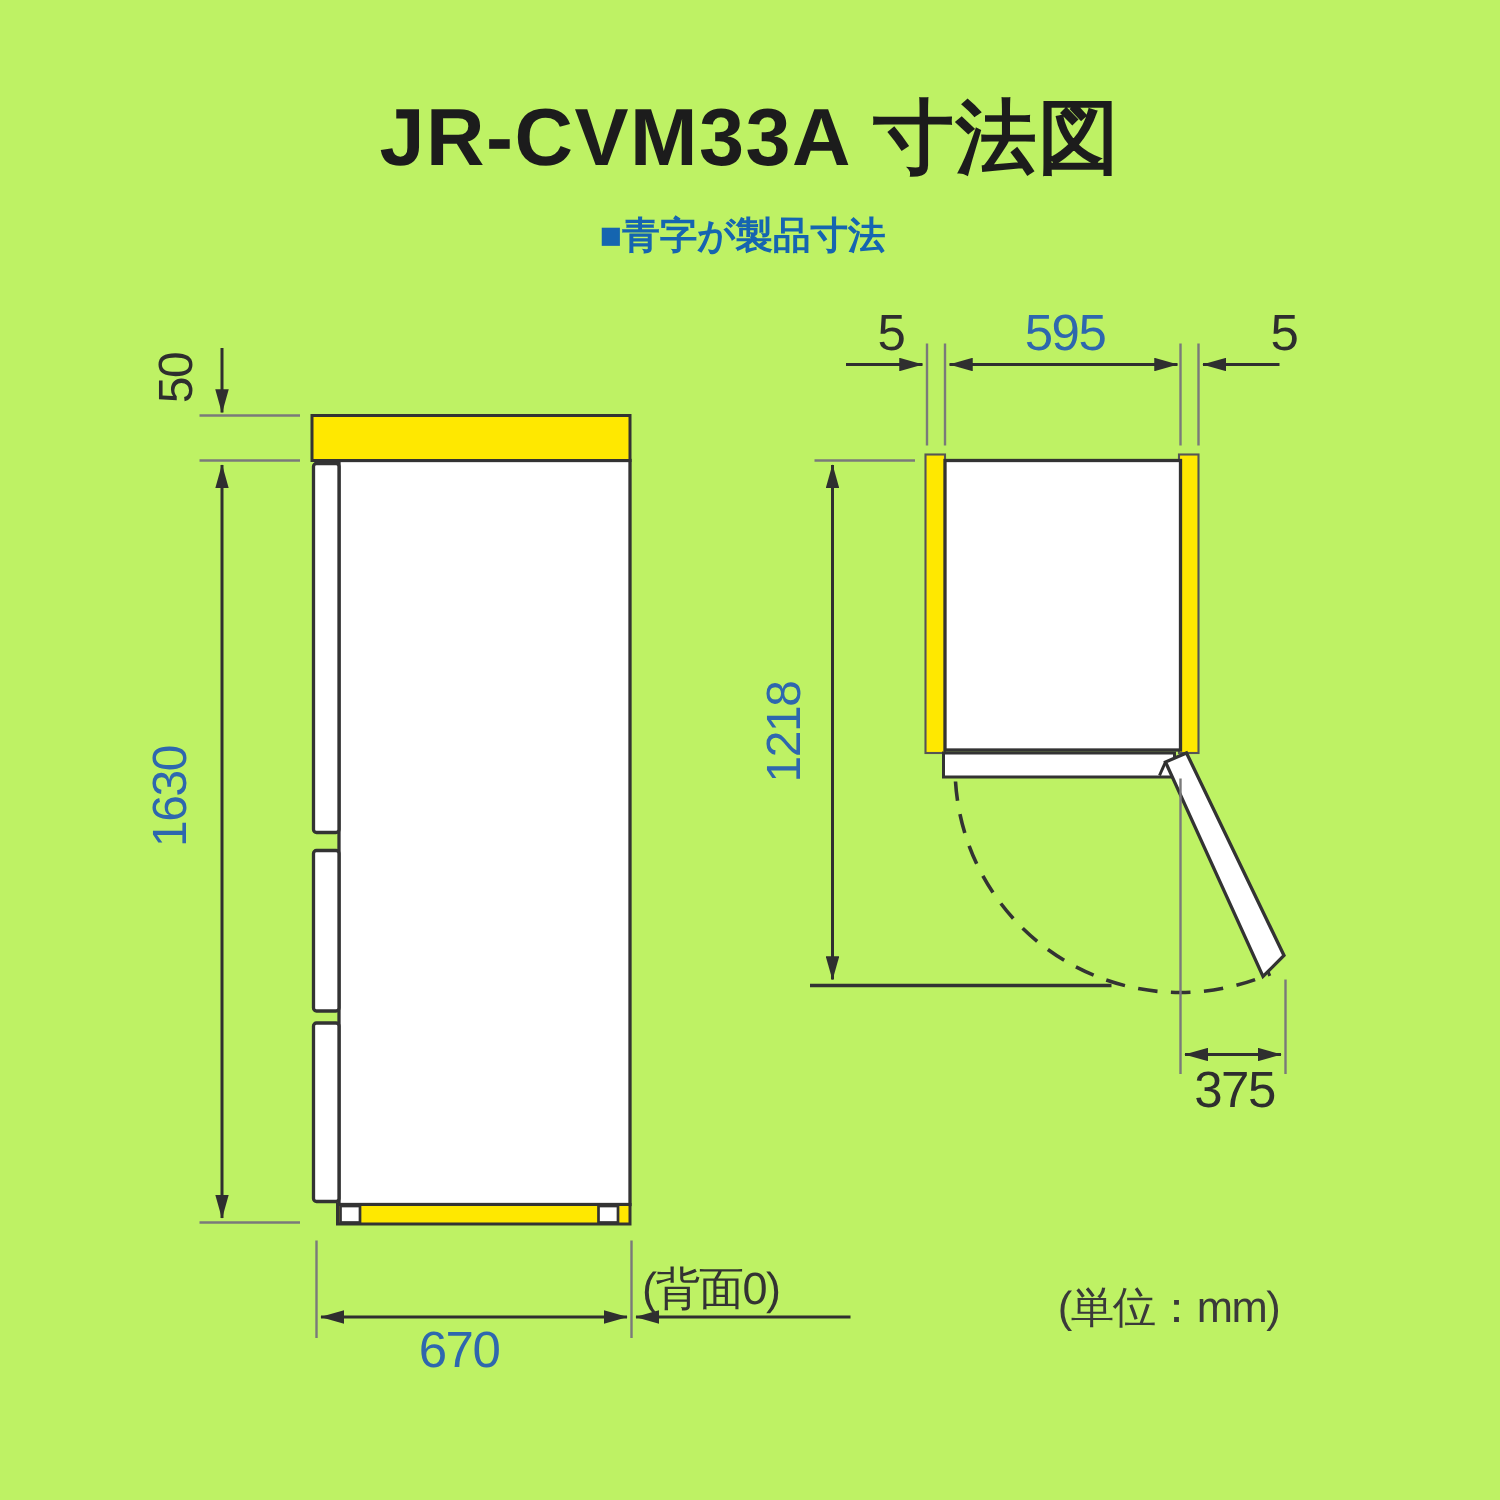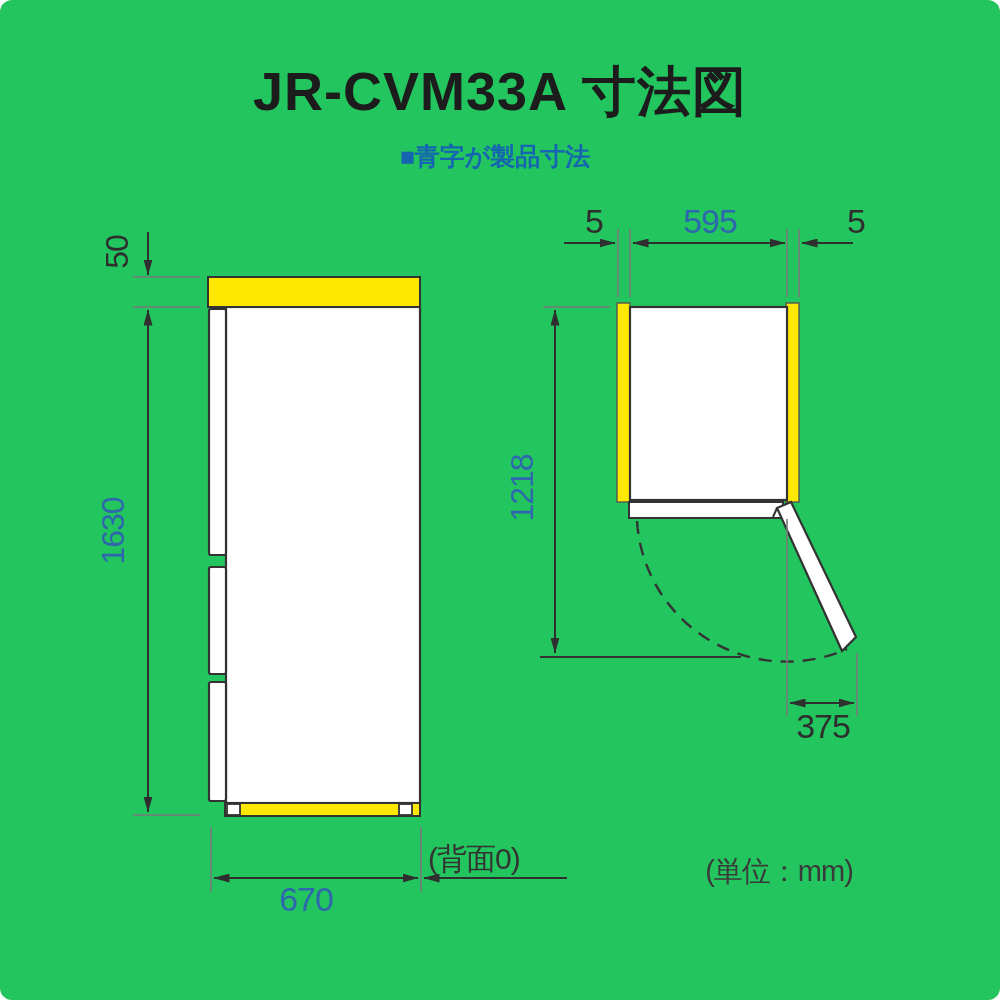--- a/index.html
+++ b/index.html
@@ -1,17 +1,17 @@
 <!DOCTYPE html>
 <html><head>
 <meta charset="utf-8">
 <style>
   html,body{margin:0;padding:0;background:#ffffff;}
-  .canvas{position:relative;width:1000px;height:1000px;background:#22c55e;overflow:hidden;
-          font-family:"Liberation Sans","DejaVu Sans",sans-serif;border-radius:12px;}
+  .canvas{position:relative;width:1000px;height:1000px;background:#bef264;overflow:hidden;
+          font-family:"Liberation Sans","DejaVu Sans",sans-serif;}
   svg{position:absolute;top:0;left:0;}
   .title-text{font-family:"Liberation Sans","DejaVu Sans",sans-serif;font-weight:bold;
               font-size:54px;fill:#1c1c1c;letter-spacing:1px;}
   .legend-text{font-family:"Liberation Sans","DejaVu Sans",sans-serif;font-weight:bold;
                font-size:25px;fill:#1565b0;}
   .dim{font-family:"Liberation Sans","DejaVu Sans",sans-serif;font-size:32px;letter-spacing:-1px;}
   .dim-blue{fill:#2e67ae;}
   .dim-black{fill:#2e2e2e;}
   .note{font-family:"Liberation Sans","DejaVu Sans",sans-serif;font-size:30px;fill:#333333;letter-spacing:-1px;}
   .outline{fill:#ffffff;stroke:#333333;stroke-width:2.2;}

